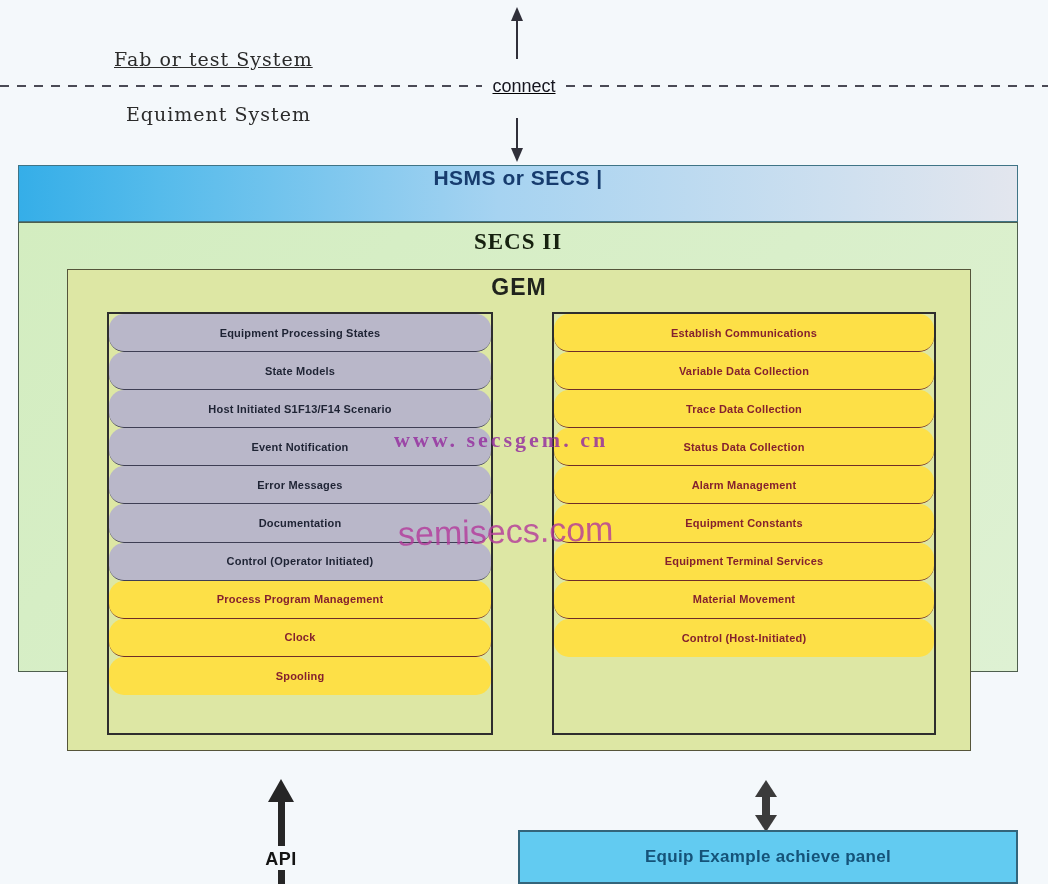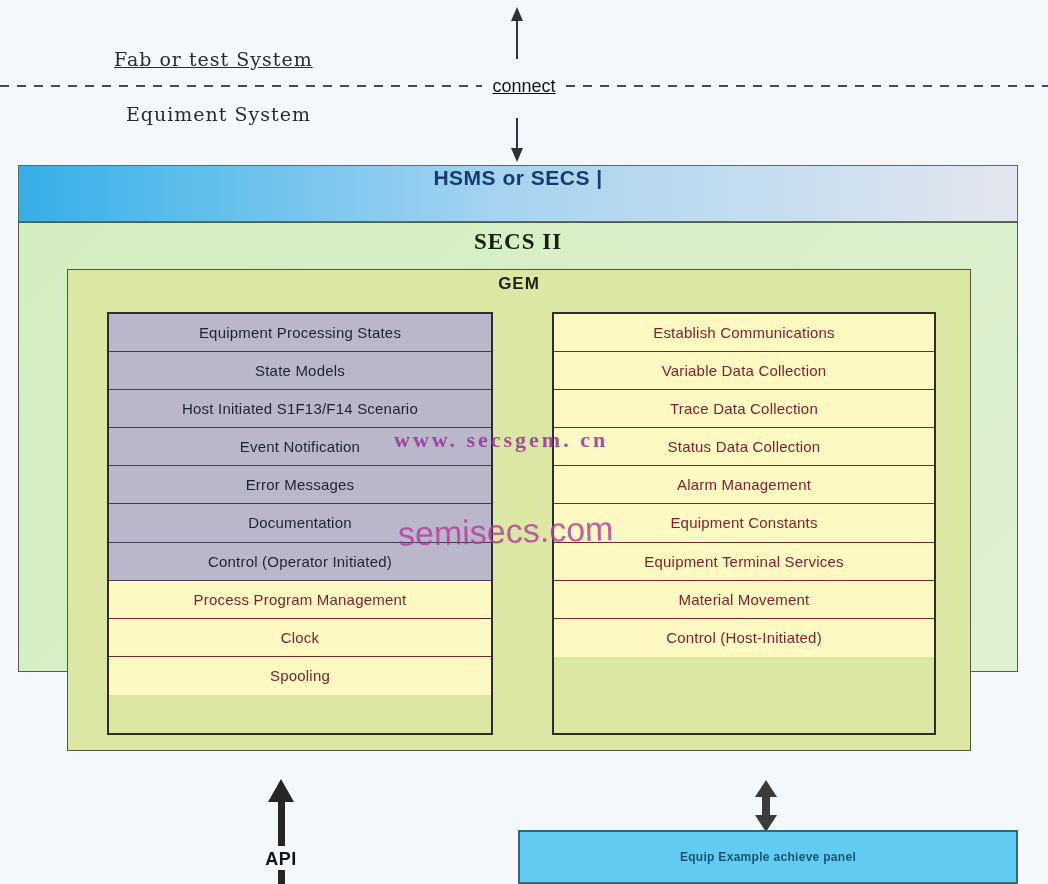--- a/index.html
+++ b/index.html
@@ -43,35 +43,35 @@
     font-family:"Liberation Serif",serif;font-size:23px;font-weight:600;color:#16210f;
     letter-spacing:1px;
   }
   
   .gem-box{
     position:absolute;left:48px;top:46px;width:904px;height:482px;
     background:#dde7a4;border:1px solid #55553a;box-sizing:border-box;
   }
   .gem-label{
     position:absolute;left:0;right:0;top:4px;text-align:center;
-    font-size:17px;font-weight:700;color:#20231d;letter-spacing:1px;
+    font-size:23px;font-weight:700;color:#20231d;letter-spacing:1px;
   }
   
   .cap-col{
     position:absolute;top:42px;display:grid;grid-template-rows:repeat(11,1fr);
     border:2px solid #2e2e2e;box-sizing:border-box;height:423px;
   }
   .col-left{left:39px;width:386px;}
   .col-right{left:484px;width:384px;}
   .cap-row{
     display:flex;align-items:center;justify-content:center;
-    font-size:15px;font-weight:400;letter-spacing:.2px;white-space:nowrap;
+    font-size:11px;font-weight:700;letter-spacing:.2px;white-space:nowrap;border-radius:15px;
   }
   .cap-row.purple{background:#b9b7c9;color:#1e2334;border-bottom:1px solid #3e3e54;}
-  .cap-row.red{background:#fef9c3;color:#84212e;border-bottom:1px solid #6e2d28;}
+  .cap-row.red{background:#fde047;color:#84212e;border-bottom:1px solid #6e2d28;}
   .cap-col .cap-row:last-child{border-bottom:none;}
   
   .wm1{
     position:absolute;left:394px;top:427px;z-index:5;
     font-family:"Liberation Serif",serif;font-size:22px;font-weight:700;
     color:#9632a0;letter-spacing:3px;opacity:.85;white-space:nowrap;
   }
   .wm2{
     position:absolute;left:398px;top:512px;z-index:5;
     font-size:34px;font-weight:500;color:#b4399b;opacity:.8;
@@ -89,21 +89,21 @@
     position:absolute;left:0;width:52px;top:71px;text-align:center;
     font-size:18px;font-weight:700;color:#141414;letter-spacing:.5px;
   }
   .api-shaft-bottom{position:absolute;left:22.5px;top:92px;width:7px;height:14px;background:#262626;}
   .dbl-arrow{position:absolute;left:752px;top:780px;width:28px;height:52px;}
   .equip-panel{
     position:absolute;left:518px;top:830px;width:500px;height:54px;
     background:#62cbf1;border:2px solid #33657b;box-sizing:border-box;
     display:flex;align-items:center;justify-content:center;
   }
-  .equip-panel-label{font-size:12px;font-weight:700;color:#155379;letter-spacing:.3px;}
+  .equip-panel-label{font-size:17px;font-weight:700;color:#155379;letter-spacing:.3px;}
 </style>
 </head>
 <body>
 
 <div class="canvas">
 
   <div class="top-label fab-label">Fab or test System</div>
   <div class="divider">
     <div class="dash-seg"></div>
     <div class="connect-label">connect</div>

